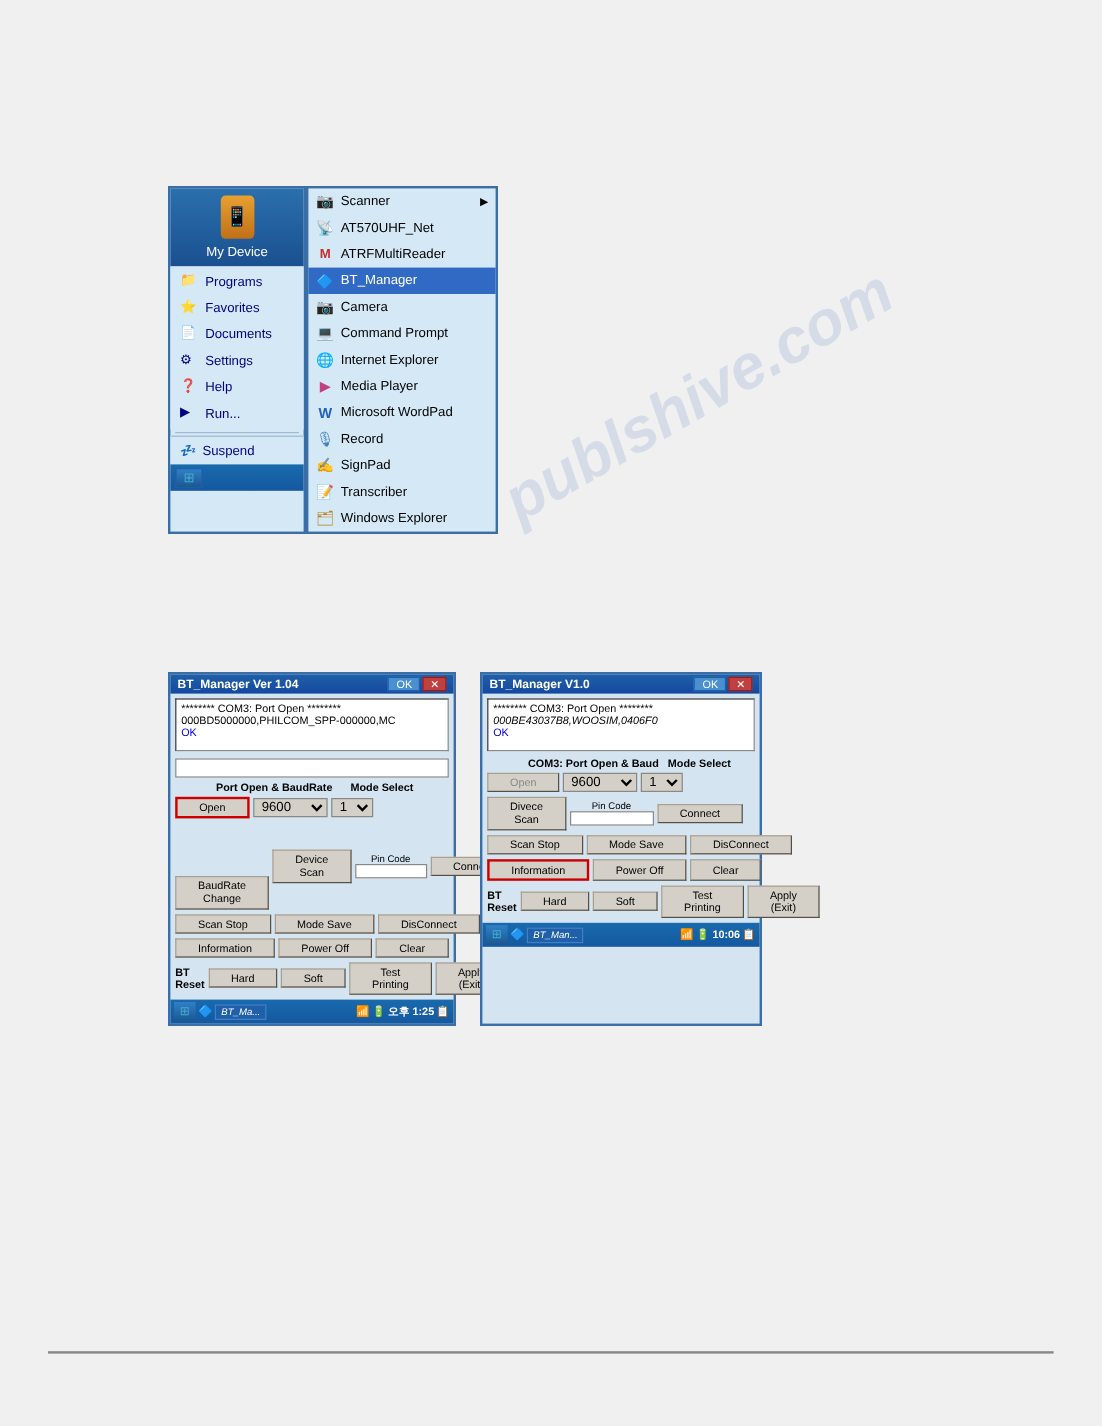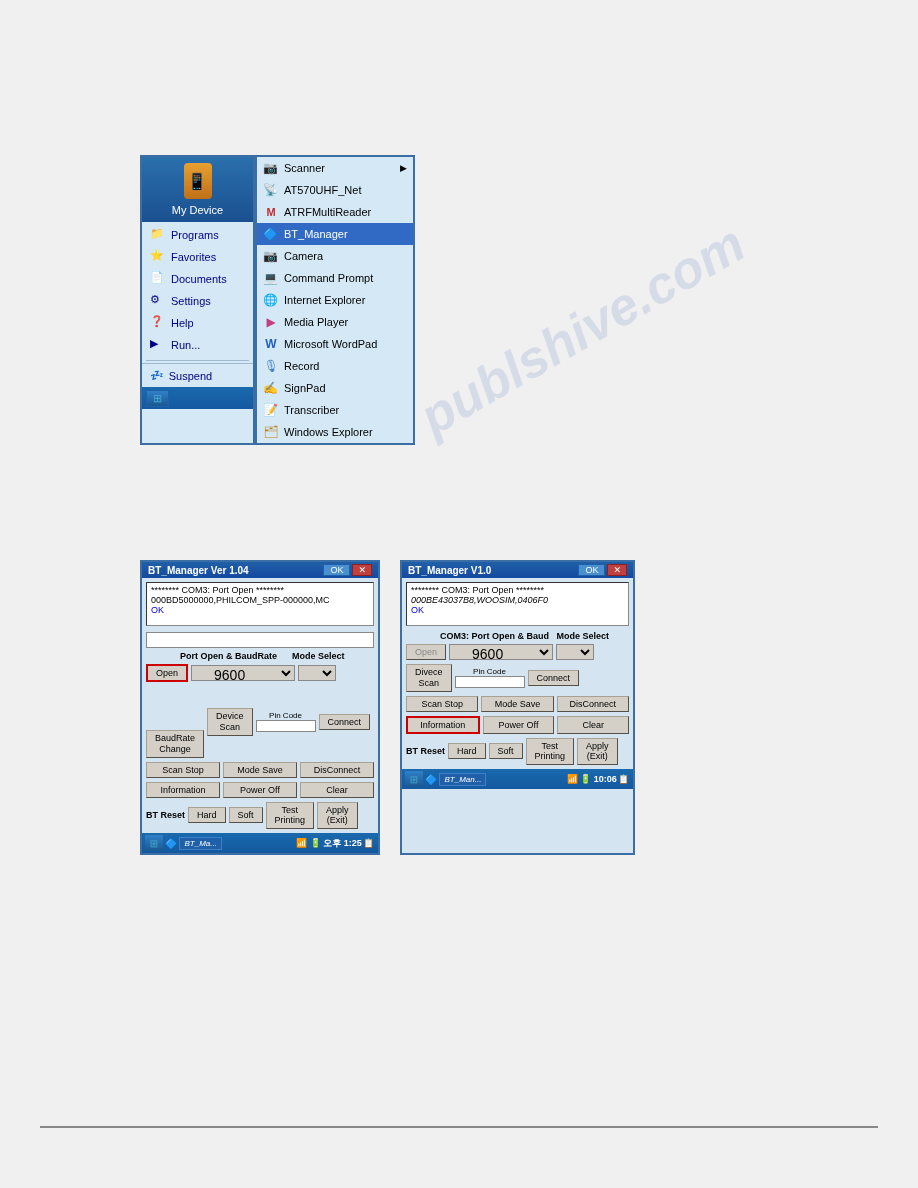--- a/index.html
+++ b/index.html
@@ -273,40 +273,40 @@
     .bt-row {
       display: flex;
       align-items: center;
       padding: 2px 4px;
       gap: 3px;
     }
 
     .bt-btn {
       background: #d4d0c8;
       border: 1px outset #a8a090;
-      padding: 2px 8px;
+      padding: 2px 18px;
       font-size: 9px;
       cursor: pointer;
       white-space: nowrap;
     }
 
     .bt-btn.red-border {
       border: 2px solid #cc0000;
     }
 
     .bt-btn.highlighted {
       border: 2px solid #cc0000;
     }
 
     .bt-select {
       background: #d4d0c8;
       border: 1px solid #888;
-      font-size: 14px;
+      font-size: 11px;
       height: 16px;
-      padding: 0 18px;
+      padding: 0 2px;
     }
 
     .bt-full-row {
       display: flex;
       padding: 2px 4px;
       gap: 3px;
     }
 
     .bt-full-row .bt-btn {
       flex: 1;

